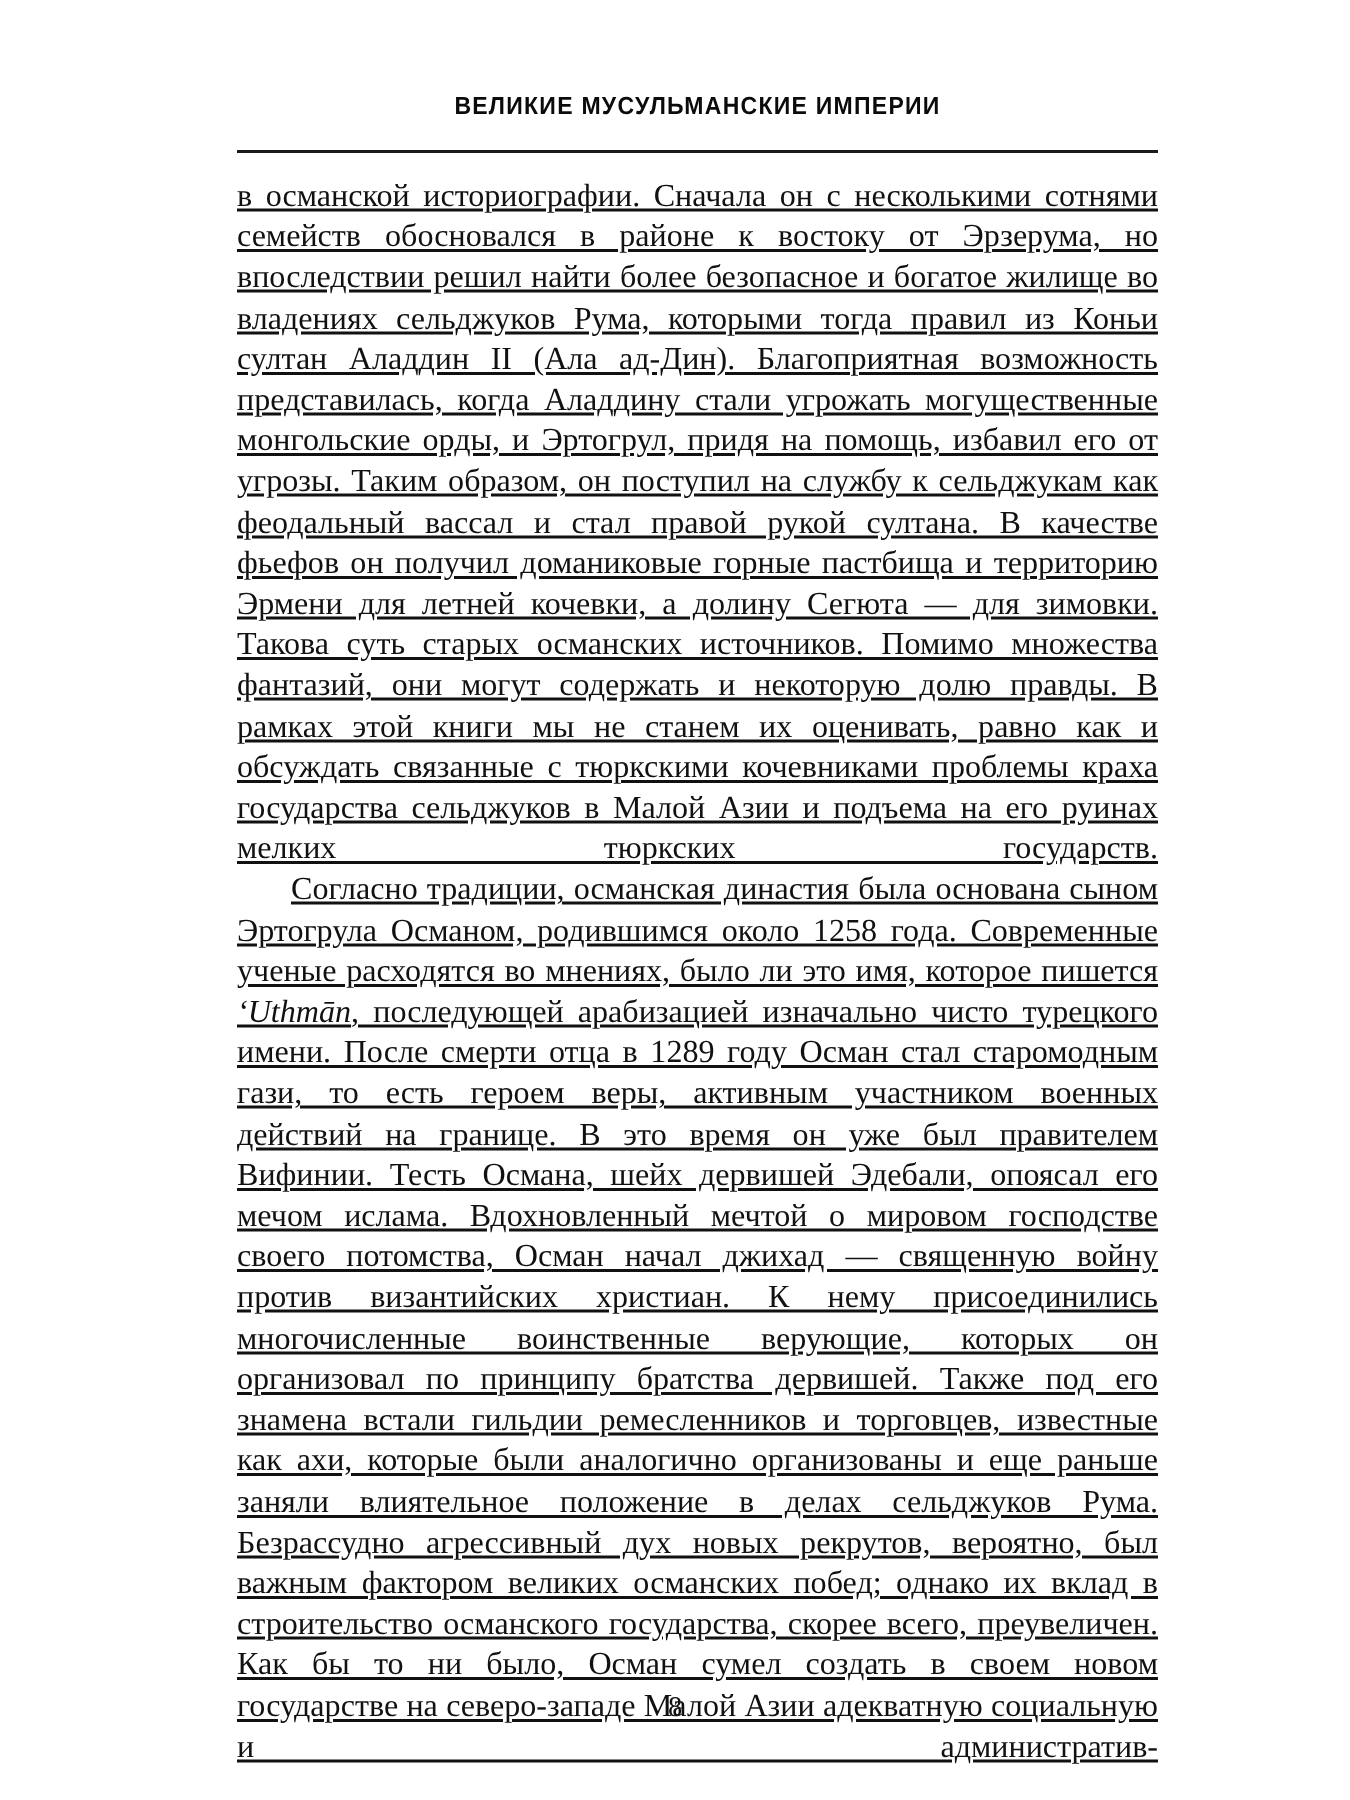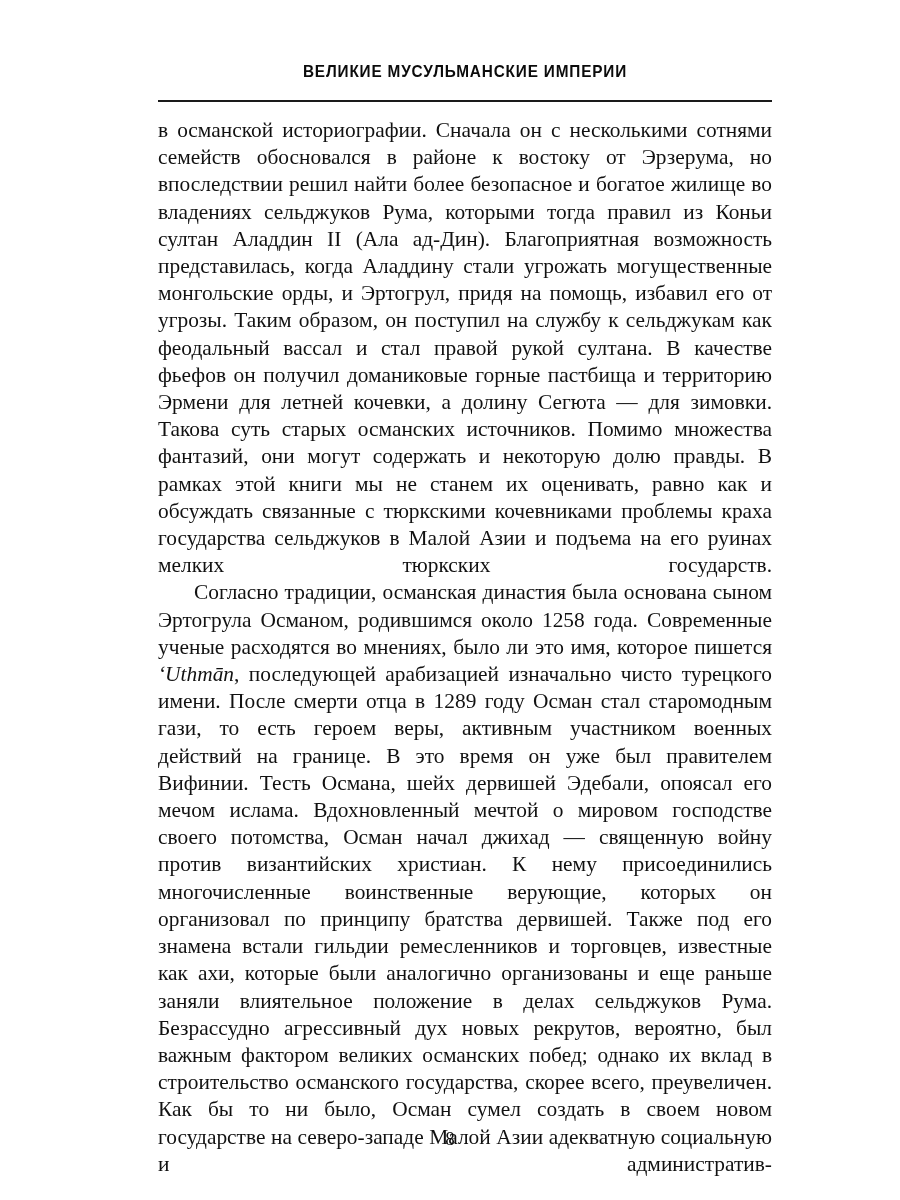--- a/index.html
+++ b/index.html
@@ -61,20 +61,21 @@
     text-indent: 0;
     hyphens: manual;
   }
   .textblock p.indented {
     text-indent: 36px;
   }
 
   
   .textblock p.justify-last {
     text-align-last: justify;
+    text-decoration: underline;
   }
 
   .translit {
     font-style: italic;
   }
 
   
   .folio {
     position: absolute;
     left: 0;

